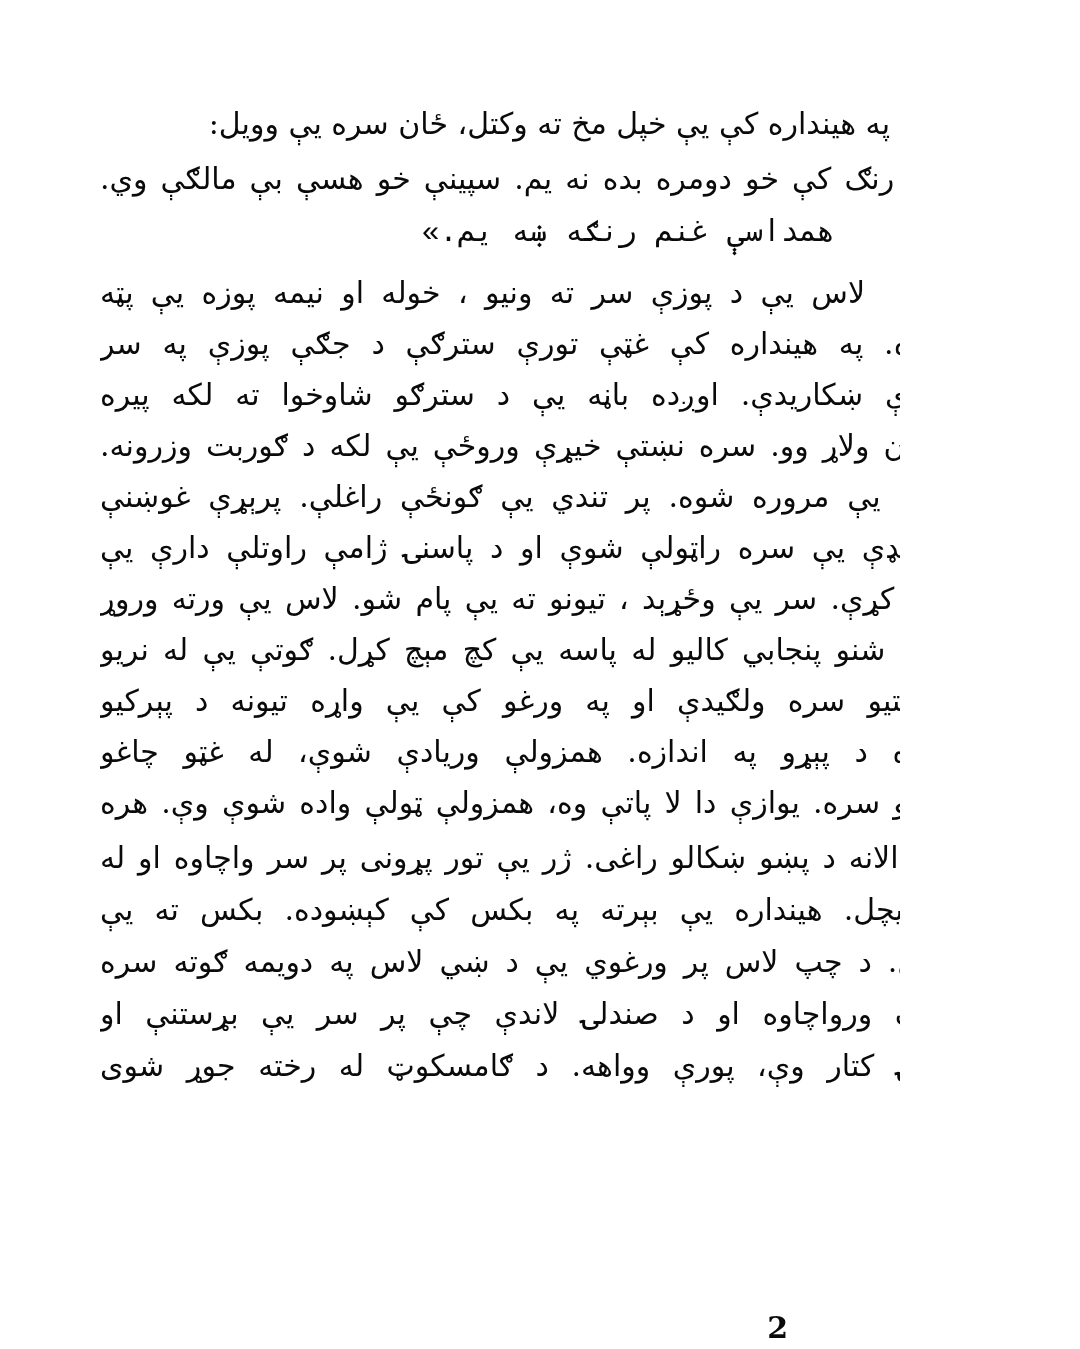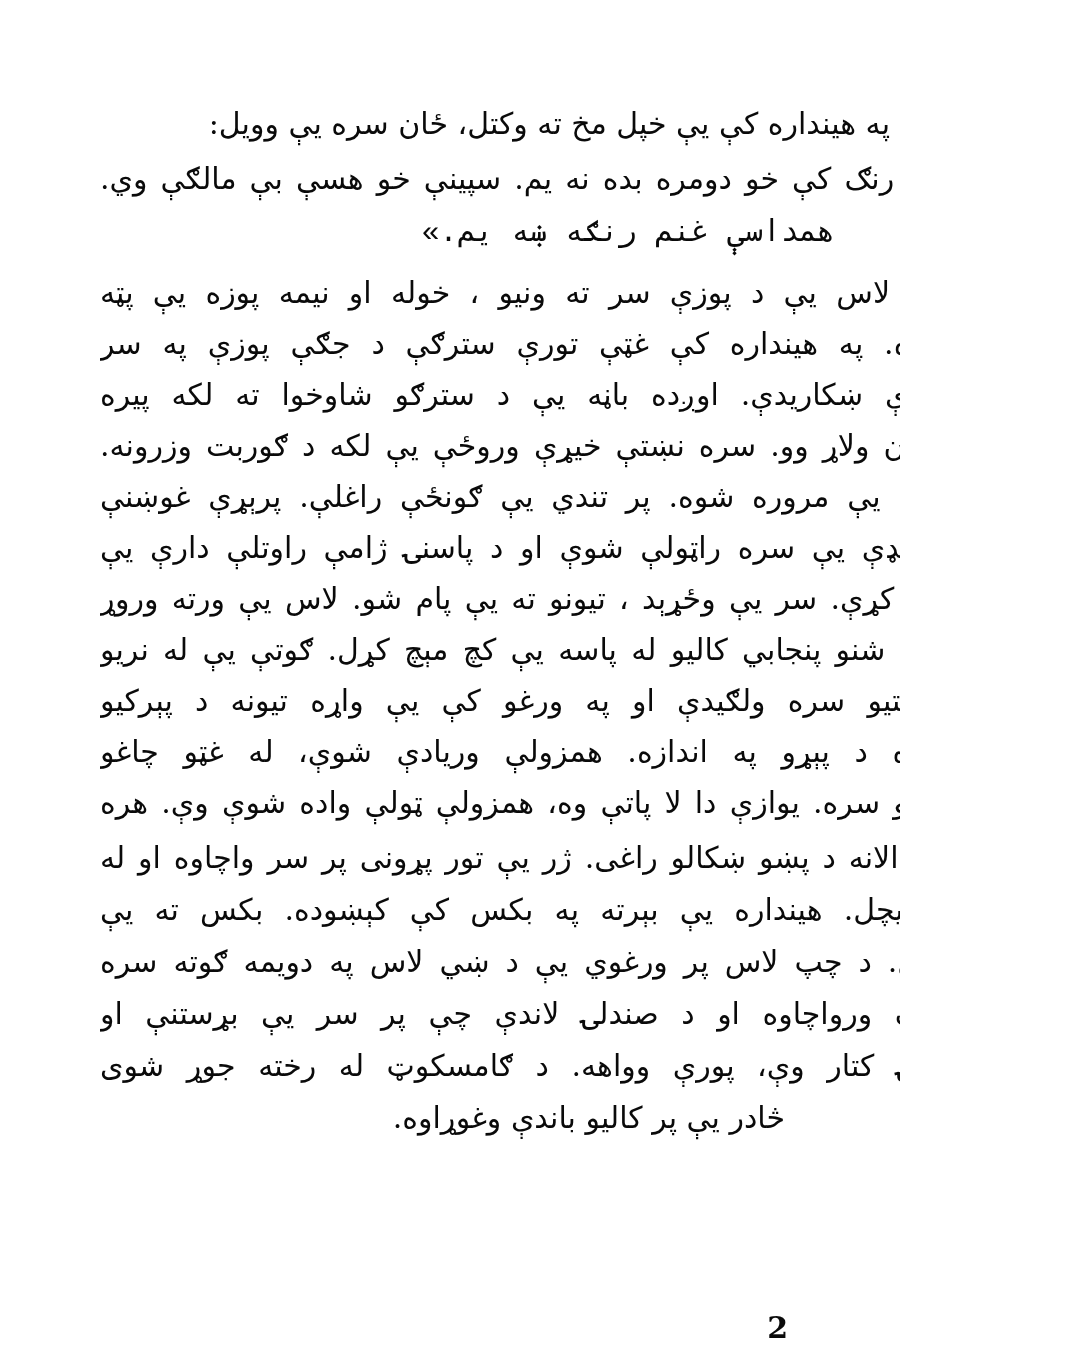--- a/index.html
+++ b/index.html
@@ -56,35 +56,34 @@
 <body>
 
 <div class="page">
   <div class="text-block" id="text-block" lang="ps" dir="rtl">
       <div class="paragraph paragraph-1">
         <div class="line start" style="margin-right: 60px;">په هينداره کې يې خپل مخ ته وکتل، ځان سره يې وويل:</div>
         <div class="line justify">«په رنګ کې خو دومره بده نه يم. سپينې خو هسې بې مالګې وي.</div>
         <div class="line start" style="margin-right: 115px; font-family: Liberation Mono, monospace;">همداسې غنم رنګه ښه يم.»</div>
       </div>
       <div class="paragraph paragraph-2">
-        <div class="line justify" style="margin-right: 60px;">لاس يې د پوزې سر ته ونيو ، خوله او نيمه پوزه يې پټه</div>
+        <div class="line justify" style="margin-right: 85px;">لاس يې د پوزې سر ته ونيو ، خوله او نيمه پوزه يې پټه</div>
         <div class="line justify">شوه. په هينداره کې غټې تورې سترګې د جګې پوزې په سر</div>
         <div class="line justify">باندې ښکاريدې. اوږده باڼه يې د سترګو شاوخوا ته لکه پيره</div>
         <div class="line justify">داران ولاړ وو. سره نښتې خيړې وروځې يې لکه د ګوربت وزرونه.</div>
         <div class="line justify">خندا يې مروره شوه. پر تندي يې ګونځې راغلې. پرېړې غوښنې</div>
         <div class="line justify">شونډې يې سره راټولې شوې او د پاسنۍ ژامې راوتلې دارې يې</div>
         <div class="line justify">پټې کړې. سر يې وځړېد ، تيونو ته يې پام شو. لاس يې ورته وروړ</div>
         <div class="line justify">او د شنو پنجابي کاليو له پاسه يې کچ مېچ کړل. ګوتې يې له نريو</div>
         <div class="line justify">پوښتيو سره ولګيدې او په ورغو کې يې واړه تيونه د پېرکيو</div>
         <div class="line justify">لپاره د پېړو په اندازه. همزولې وريادې شوې، له غټو چاغو</div>
         <div class="line justify">تيونو سره. يوازې دا لا پاتې وه، همزولې ټولې واده شوې وې. هره</div>
       </div>
       <div class="paragraph paragraph-3">
         <div class="line justify">له دالانه د پښو ښکالو راغی. ژر يې تور پړونی پر سر واچاوه او له</div>
         <div class="line justify">راوپيچل. هينداره يې بېرته په بکس کې کېښوده. بکس ته يې</div>
         <div class="line justify">کړل. د چپ لاس پر ورغوي يې د ښي لاس په دويمه ګوته سره</div>
         <div class="line justify">قلف ورواچاوه او د صندلۍ لاندې چې پر سر يې بړستنې او</div>
         <div class="line justify">نيالۍ کتار وې، پورې وواهه. د ګامسکوټ له رخته جوړ شوی</div>
-        <div class="line start" style="margin-right: 165px;">څادر يې پر کاليو باندې وغوړاوه.</div>
       </div>
     </div>
   <div class="page-number">2</div>
 </div>
 
 </body></html>

